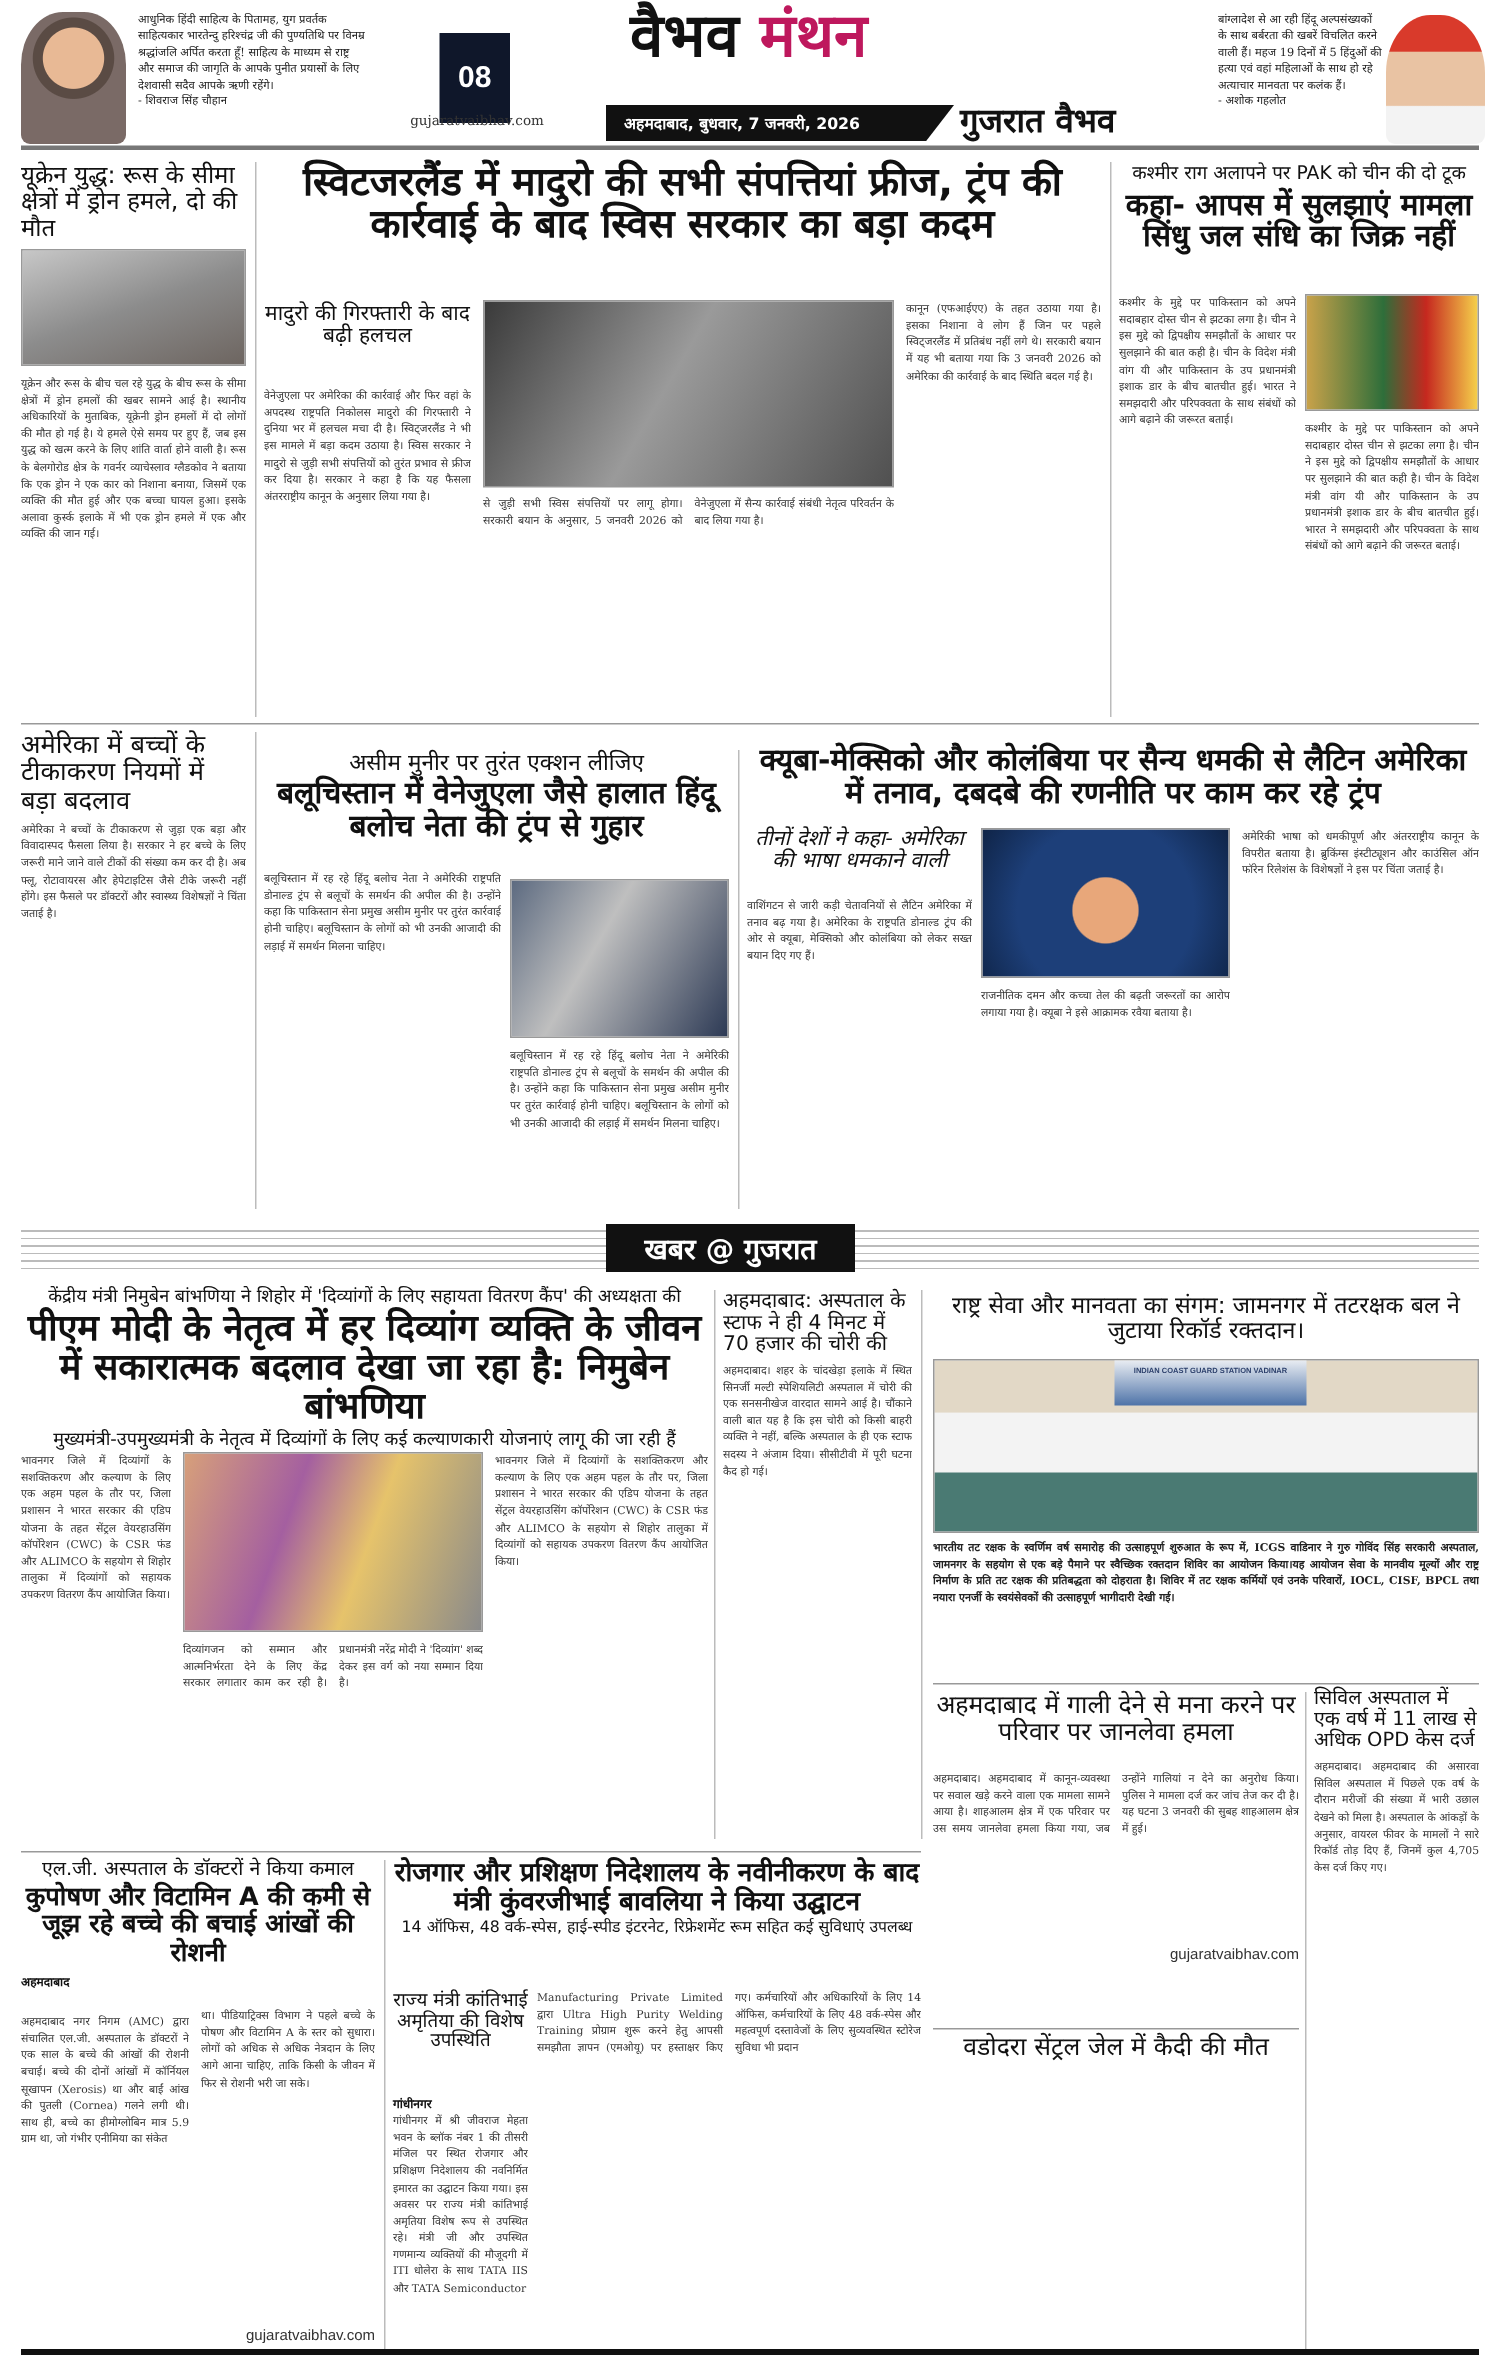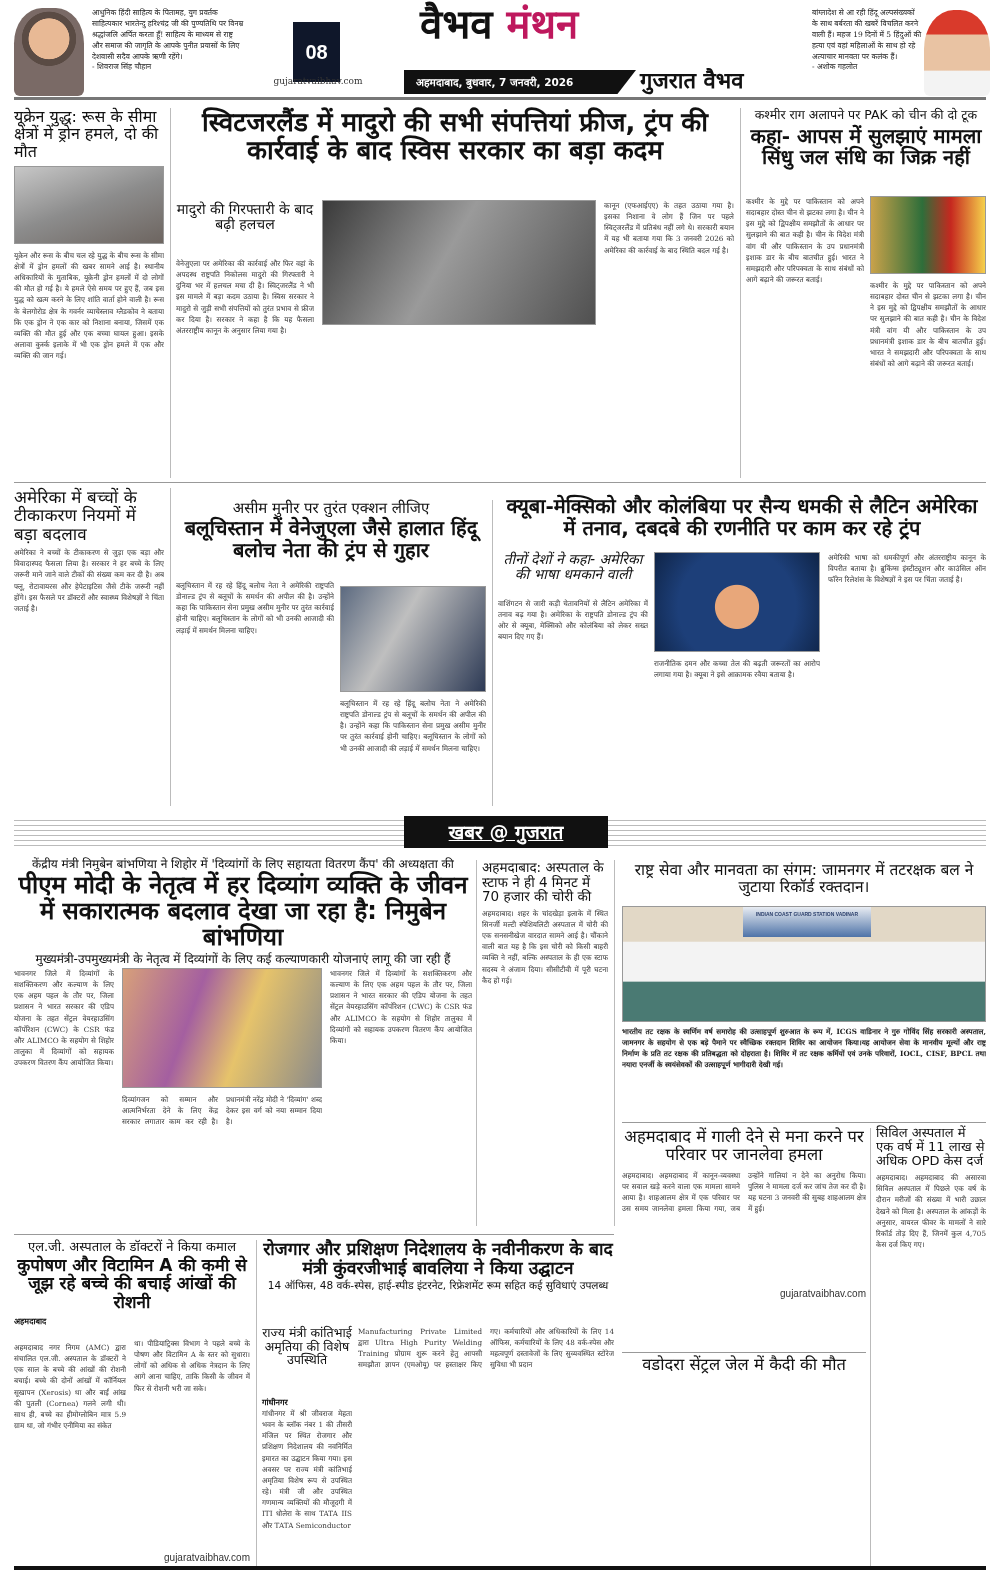--- a/index.html
+++ b/index.html
@@ -46,20 +46,21 @@
   <div class="photo" style="margin-top:6px;height:78px;background:linear-gradient(160deg,#c7c7c7,#8c8c8c 50%,#6d6560);"></div>
   <p class="body" style="margin-top:6px;height:222px;">यूक्रेन और रूस के बीच चल रहे युद्ध के बीच रूस के सीमा क्षेत्रों में ड्रोन हमलों की खबर सामने आई है। स्थानीय अधिकारियों के मुताबिक, यूक्रेनी ड्रोन हमलों में दो लोगों की मौत हो गई है। ये हमले ऐसे समय पर हुए हैं, जब इस युद्ध को खत्म करने के लिए शांति वार्ता होने वाली है। रूस के बेलगोरोड क्षेत्र के गवर्नर व्याचेस्लाव ग्लैडकोव ने बताया कि एक ड्रोन ने एक कार को निशाना बनाया, जिसमें एक व्यक्ति की मौत हुई और एक बच्चा घायल हुआ। इसके अलावा कुर्स्क इलाके में भी एक ड्रोन हमले में एक और व्यक्ति की जान गई।</p>
 </div>
 <div class="vrule" style="left:170px;top:108px;height:370px;"></div>
 
 <div class="abs" style="left:176px;top:108px;width:558px;height:372px;">
   <h1 class="hl" style="font-size:26px;text-align:center;">स्विटजरलैंड में मादुरो की सभी संपत्तियां फ्रीज, ट्रंप की कार्रवाई के बाद स्विस सरकार का बड़ा कदम</h1>
   <h3 class="hl" style="position:absolute;left:0;top:94px;width:138px;font-size:14px;font-weight:normal;">मादुरो की गिरफ्तारी के बाद बढ़ी हलचल</h3>
   <p class="body" style="position:absolute;left:0;top:150px;width:138px;height:222px;">वेनेजुएला पर अमेरिका की कार्रवाई और फिर वहां के अपदस्थ राष्ट्रपति निकोलस मादुरो की गिरफ्तारी ने दुनिया भर में हलचल मचा दी है। स्विट्जरलैंड ने भी इस मामले में बड़ा कदम उठाया है। स्विस सरकार ने मादुरो से जुड़ी सभी संपत्तियों को तुरंत प्रभाव से फ्रीज कर दिया है। सरकार ने कहा है कि यह फैसला अंतरराष्ट्रीय कानून के अनुसार लिया गया है।</p>
   <div class="photo" style="position:absolute;left:146px;top:92px;width:274px;height:125px;background:linear-gradient(120deg,#3a3a3a,#9a9a9a 45%,#505050);"></div>
+  <p class="body" style="position:absolute;left:146px;top:222px;width:274px;height:150px;column-count:2;column-gap:8px;">से जुड़ी सभी स्विस संपत्तियों पर लागू होगा। सरकारी बयान के अनुसार, 5 जनवरी 2026 को वेनेजुएला में सैन्य कार्रवाई संबंधी नेतृत्व परिवर्तन के बाद लिया गया है।</p>
   <p class="body" style="position:absolute;left:428px;top:92px;width:130px;height:280px;">कानून (एफआईएए) के तहत उठाया गया है। इसका निशाना वे लोग हैं जिन पर पहले स्विट्जरलैंड में प्रतिबंध नहीं लगे थे। सरकारी बयान में यह भी बताया गया कि 3 जनवरी 2026 को अमेरिका की कार्रवाई के बाद स्थिति बदल गई है।</p>
 </div>
 <div class="vrule" style="left:740px;top:108px;height:370px;"></div>
 
 <div class="abs" style="left:746px;top:108px;width:240px;height:372px;">
   <h3 class="hl" style="font-size:12.5px;font-weight:normal;">कश्मीर राग अलापने पर PAK को चीन की दो टूक</h3>
   <h2 class="hl" style="font-size:20px;margin-top:4px;">कहा- आपस में सुलझाएं मामला सिंधु जल संधि का जिक्र नहीं</h2>
   <p class="body" style="position:absolute;left:0;top:88px;width:118px;height:284px;">कश्मीर के मुद्दे पर पाकिस्तान को अपने सदाबहार दोस्त चीन से झटका लगा है। चीन ने इस मुद्दे को द्विपक्षीय समझौतों के आधार पर सुलझाने की बात कही है। चीन के विदेश मंत्री वांग यी और पाकिस्तान के उप प्रधानमंत्री इशाक डार के बीच बातचीत हुई। भारत ने समझदारी और परिपक्वता के साथ संबंधों को आगे बढ़ाने की जरूरत बताई।</p>
   <div class="photo" style="position:absolute;left:124px;top:88px;width:116px;height:78px;background:linear-gradient(90deg,#c9a24a,#2e6e3a 45%,#c6281f 70%,#f5d04b);"></div>
   <p class="body" style="position:absolute;left:124px;top:172px;width:116px;height:200px;">कश्मीर के मुद्दे पर पाकिस्तान को अपने सदाबहार दोस्त चीन से झटका लगा है। चीन ने इस मुद्दे को द्विपक्षीय समझौतों के आधार पर सुलझाने की बात कही है। चीन के विदेश मंत्री वांग यी और पाकिस्तान के उप प्रधानमंत्री इशाक डार के बीच बातचीत हुई। भारत ने समझदारी और परिपक्वता के साथ संबंधों को आगे बढ़ाने की जरूरत बताई।</p>
@@ -85,21 +86,21 @@
 <div class="abs" style="left:498px;top:496px;width:488px;height:310px;">
   <h1 class="hl" style="font-size:20px;">क्यूबा-मेक्सिको और कोलंबिया पर सैन्य धमकी से लैटिन अमेरिका में तनाव, दबदबे की रणनीति पर काम कर रहे ट्रंप</h1>
   <h3 class="hl" style="position:absolute;left:0;top:56px;width:150px;font-size:14px;font-weight:normal;font-style:italic;">तीनों देशों ने कहा- अमेरिका की भाषा धमकाने वाली</h3>
   <p class="body" style="position:absolute;left:0;top:102px;width:150px;height:208px;">वाशिंगटन से जारी कड़ी चेतावनियों से लैटिन अमेरिका में तनाव बढ़ गया है। अमेरिका के राष्ट्रपति डोनाल्ड ट्रंप की ओर से क्यूबा, मेक्सिको और कोलंबिया को लेकर सख्त बयान दिए गए हैं।</p>
   <div class="photo" style="position:absolute;left:156px;top:56px;width:166px;height:100px;background:radial-gradient(circle at 50% 55%,#e8a77a 0 22%,#1d3f79 23% 60%,#0f2447);"></div>
   <p class="body" style="position:absolute;left:156px;top:162px;width:166px;height:148px;">राजनीतिक दमन और कच्चा तेल की बढ़ती जरूरतों का आरोप लगाया गया है। क्यूबा ने इसे आक्रामक रवैया बताया है।</p>
   <p class="body" style="position:absolute;left:330px;top:56px;width:158px;height:254px;">अमेरिकी भाषा को धमकीपूर्ण और अंतरराष्ट्रीय कानून के विपरीत बताया है। ब्रुकिंग्स इंस्टीट्यूशन और काउंसिल ऑन फॉरेन रिलेशंस के विशेषज्ञों ने इस पर चिंता जताई है।</p>
 </div>
 
 <div class="abs" style="left:14px;top:816px;width:972px;height:32px;background:repeating-linear-gradient(180deg,#fff 0 4px,#bbb 4px 5px);">
-  <div class="abs" style="left:390px;top:0;width:204px;height:32px;background:#111;color:#fff;font-family:'DejaVu Sans',sans-serif;font-weight:bold;font-size:19px;display:flex;align-items:center;justify-content:center;text-decoration:underline;">
+  <div class="abs" style="left:390px;top:0;width:166px;height:32px;background:#111;color:#fff;font-family:'DejaVu Sans',sans-serif;font-weight:bold;font-size:19px;display:flex;align-items:center;justify-content:center;">
     <span>खबर @ गुजरात</span>
   </div>
 </div>
 
 <div class="abs" style="left:14px;top:858px;width:458px;height:370px;">
   <h3 class="hl" style="font-size:12px;font-weight:normal;">केंद्रीय मंत्री निमुबेन बांभणिया ने शिहोर में 'दिव्यांगों के लिए सहायता वितरण कैंप' की अध्यक्षता की</h3>
   <h1 class="hl" style="font-size:24px;margin-top:2px;">पीएम मोदी के नेतृत्व में हर दिव्यांग व्यक्ति के जीवन में सकारात्मक बदलाव देखा जा रहा है: निमुबेन बांभणिया</h1>
   <h3 class="hl" style="font-size:12px;font-weight:normal;margin-top:2px;">मुख्यमंत्री-उपमुख्यमंत्री के नेतृत्व में दिव्यांगों के लिए कई कल्याणकारी योजनाएं लागू की जा रही हैं</h3>
   <p class="body" style="position:absolute;left:0;top:110px;width:100px;height:260px;">भावनगर जिले में दिव्यांगों के सशक्तिकरण और कल्याण के लिए एक अहम पहल के तौर पर, जिला प्रशासन ने भारत सरकार की एडिप योजना के तहत सेंट्रल वेयरहाउसिंग कॉर्पोरेशन (CWC) के CSR फंड और ALIMCO के सहयोग से शिहोर तालुका में दिव्यांगों को सहायक उपकरण वितरण कैंप आयोजित किया।</p>
   <div class="photo" style="position:absolute;left:108px;top:110px;width:200px;height:120px;background:linear-gradient(110deg,#d7a07a,#a45fa0 35%,#e6c36b 60%,#8a8a8a);"></div>
@@ -120,21 +121,21 @@
     <div class="abs" style="left:120px;top:0;width:128px;height:30px;background:linear-gradient(180deg,#e8ecf2,#4e73a8);font-family:'Liberation Sans',sans-serif;font-size:5px;font-weight:bold;color:#2b3f6b;text-align:center;padding-top:4px;">
       <span>INDIAN COAST GUARD STATION VADINAR</span>
     </div>
   </div>
   <p class="body" style="position:absolute;left:0;top:164px;width:364px;height:84px;font-weight:bold;color:#222;">भारतीय तट रक्षक के स्वर्णिम वर्ष समारोह की उत्साहपूर्ण शुरुआत के रूप में, ICGS वाडिनार ने गुरु गोविंद सिंह सरकारी अस्पताल, जामनगर के सहयोग से एक बड़े पैमाने पर स्वैच्छिक रक्तदान शिविर का आयोजन किया।यह आयोजन सेवा के मानवीय मूल्यों और राष्ट्र निर्माण के प्रति तट रक्षक की प्रतिबद्धता को दोहराता है। शिविर में तट रक्षक कर्मियों एवं उनके परिवारों, IOCL, CISF, BPCL तथा नयारा एनर्जी के स्वयंसेवकों की उत्साहपूर्ण भागीदारी देखी गई।</p>
 </div>
 <div class="hrule" style="left:622px;top:1122px;width:364px;"></div>
 
 <div class="abs" style="left:622px;top:1128px;width:244px;height:190px;">
   <h2 class="hl" style="font-size:16.5px;font-weight:normal;">अहमदाबाद में गाली देने से मना करने पर परिवार पर जानलेवा हमला</h2>
-  <p class="body" style="margin-top:6px;height:118px;column-count:2;column-gap:8px;">अहमदाबाद। अहमदाबाद में कानून-व्यवस्था पर सवाल खड़े करने वाला एक मामला सामने आया है। शाहआलम क्षेत्र में एक परिवार पर उस समय जानलेवा हमला किया गया, जब उन्होंने गालियां न देने का अनुरोध किया। पुलिस ने मामला दर्ज कर जांच तेज कर दी है। यह घटना 3 जनवरी की सुबह शाहआलम क्षेत्र में हुई।</p>
+  <p class="body" style="margin-top:16px;height:118px;column-count:2;column-gap:8px;">अहमदाबाद। अहमदाबाद में कानून-व्यवस्था पर सवाल खड़े करने वाला एक मामला सामने आया है। शाहआलम क्षेत्र में एक परिवार पर उस समय जानलेवा हमला किया गया, जब उन्होंने गालियां न देने का अनुरोध किया। पुलिस ने मामला दर्ज कर जांच तेज कर दी है। यह घटना 3 जनवरी की सुबह शाहआलम क्षेत्र में हुई।</p>
   <div style="text-align:right;font-family:'Liberation Sans',sans-serif;font-size:10px;color:#333;">gujaratvaibhav.com</div>
 </div>
 <div class="vrule" style="left:870px;top:1128px;height:438px;"></div>
 
 <div class="abs" style="left:876px;top:1126px;width:110px;height:440px;">
   <h2 class="hl" style="font-size:13px;text-align:left;font-weight:normal;">सिविल अस्पताल में एक वर्ष में 11 लाख से अधिक OPD केस दर्ज</h2>
   <p class="body" style="margin-top:4px;height:382px;">अहमदाबाद। अहमदाबाद की असारवा सिविल अस्पताल में पिछले एक वर्ष के दौरान मरीजों की संख्या में भारी उछाल देखने को मिला है। अस्पताल के आंकड़ों के अनुसार, वायरल फीवर के मामलों ने सारे रिकॉर्ड तोड़ दिए हैं, जिनमें कुल 4,705 केस दर्ज किए गए।</p>
 </div>
 
 <div class="hrule" style="left:622px;top:1352px;width:244px;"></div>

